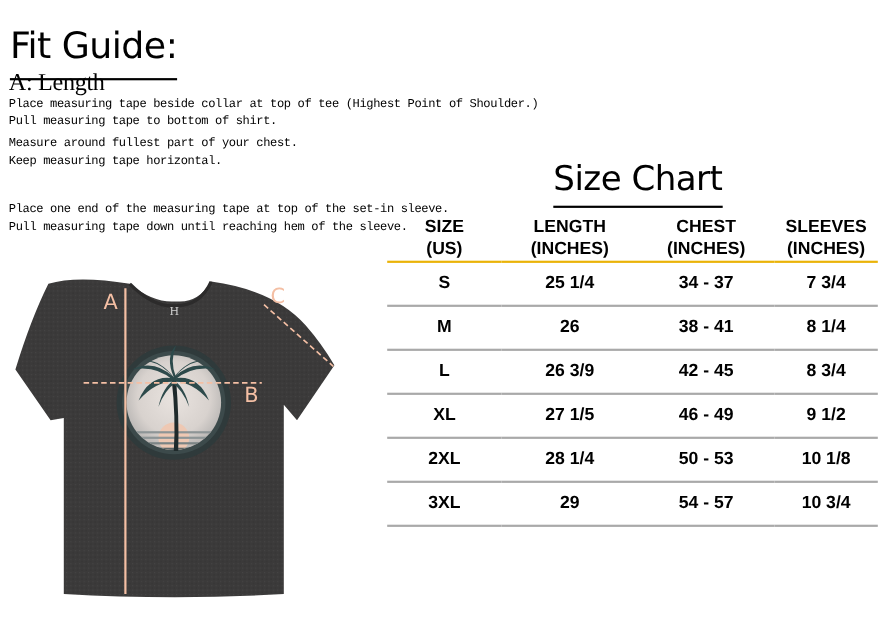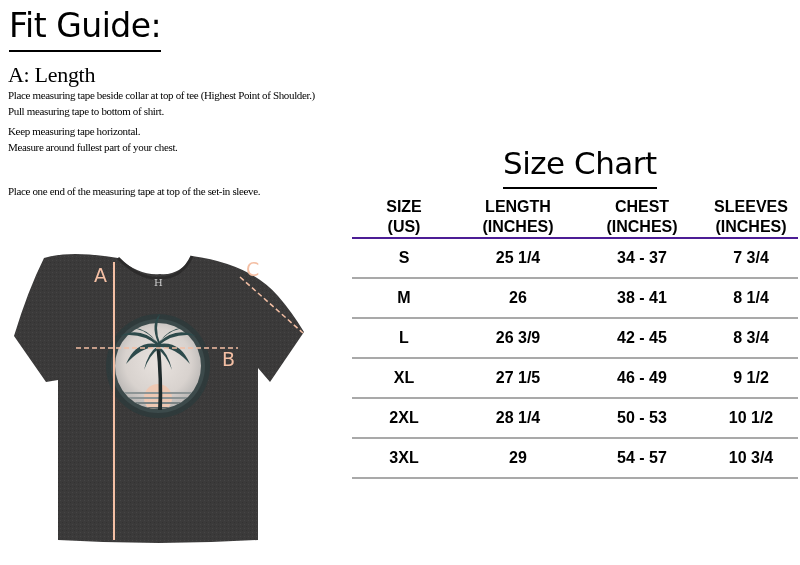--- a/index.html
+++ b/index.html
@@ -1,50 +1,50 @@
 <!DOCTYPE html>
 <html><head>
 <meta charset="utf-8">
 <style>
   html, body { margin: 0; padding: 0; }
   body {
     width: 800px; height: 565px; background: #ffffff; position: relative; overflow: hidden;
     font-family: "Liberation Sans", sans-serif; color: #000;
   }
   .guide-title {
-    position: absolute; left: 9px; top: 6px; font-size: 33px; line-height: 40px;
+    position: absolute; left: 9px; top: 22px; font-size: 33px; line-height: 40px;
     font-family: "DejaVu Sans", sans-serif; font-weight: normal;
-    border-bottom: 2px solid #000; padding-bottom: 4px; letter-spacing: -0.5px; text-align: right;
+    border-bottom: 2px solid #000; padding-bottom: 9px; letter-spacing: -0.5px; text-align: right;
   }
   .section { position: absolute; left: 8px; }
   .section h2 {
     margin: 0; font-family: Liberation Serif, serif; font-weight: normal;
     font-size: 22px; line-height: 24px; letter-spacing: -0.3px;
   }
   .section p {
-    margin: 0; font-size: 11px; line-height: 16px; font-family: Liberation Serif, serif;
+    margin: 0; font-size: 11px; line-height: 16px; font-family: Liberation Mono, monospace;
     letter-spacing: -0.35px;
   }
   .sec-a { top: 63px; }
   .sec-b { top: 123px; }
   .sec-c { top: 183px; }
   .sec-c p { font-size: 11px; }
 
   .chart-title {
     position: absolute; left: 503px; top: 144px; font-size: 31px; line-height: 38px;
     font-family: "DejaVu Sans", sans-serif; border-bottom: 2px solid #000; padding-bottom: 5px;
     letter-spacing: -0.5px;
   }
   table.size-table {
     position: absolute; left: 352px; top: 196px; width: 446px; border-collapse: collapse;
     font-family: "Liberation Sans", sans-serif; font-weight: bold;
   }
   .size-table th {
     font-size: 16px; line-height: 20px; font-weight: bold; text-align: center; padding: 1px 0 0 0;
-    border-bottom: 2px solid #4c1d95; height: 40px; vertical-align: top;
+    border-bottom: 2px solid #eab308; height: 40px; vertical-align: top;
   }
   .size-table td {
     font-size: 16px; text-align: center; height: 38px; border-bottom: 2px solid #a9a9a9; padding: 0;
   }
   .size-table col.c1 { width: 104px; }
   .size-table col.c2 { width: 124px; }
   .size-table col.c3 { width: 124px; }
   .size-table col.c4 { width: 94px; }
 
   .shirt-wrap { position: absolute; left: 0; top: 240px; width: 320px; height: 320px; }
@@ -57,25 +57,26 @@
 <body>
 
 <div class="guide-title">Fit Guide:</div>
 
 <div class="section sec-a">
   <h2>A: Length</h2>
   <p>Place measuring tape beside collar at top of tee (Highest Point of Shoulder.)</p>
   <p>Pull measuring tape to bottom of shirt.</p>
 </div>
 <div class="section sec-b">
+  <p>Measure around fullest part of your chest.</p>
   <p>Keep measuring tape horizontal.</p>
-  <p>Measure around fullest part of your chest.</p>
 </div>
 <div class="section sec-c">
   <p>Place one end of the measuring tape at top of the set-in sleeve.</p>
+  <p>Pull measuring tape down until reaching hem of the sleeve.</p>
 </div>
 
 <div class="shirt-wrap">
   <svg width="320" height="320" viewBox="0 0 320 320">
     <defs>
       <pattern id="heather" width="4" height="4" patternUnits="userSpaceOnUse">
         <rect width="4" height="4" fill="#3b3a3a"></rect>
         <rect x="0" y="0" width="1" height="1" fill="#464545"></rect>
         <rect x="2" y="2" width="1" height="1" fill="#333232"></rect>
       </pattern>
@@ -183,21 +184,21 @@
     <tr>
       <td>XL</td>
       <td>27 1/5</td>
       <td>46 - 49</td>
       <td>9 1/2</td>
     </tr>
     <tr>
       <td>2XL</td>
       <td>28 1/4</td>
       <td>50 - 53</td>
-      <td>10 1/2</td>
+      <td>10 1/8</td>
     </tr>
     <tr>
       <td>3XL</td>
       <td>29</td>
       <td>54 - 57</td>
       <td>10 3/4</td>
     </tr>
   </tbody>
 </table>
 

